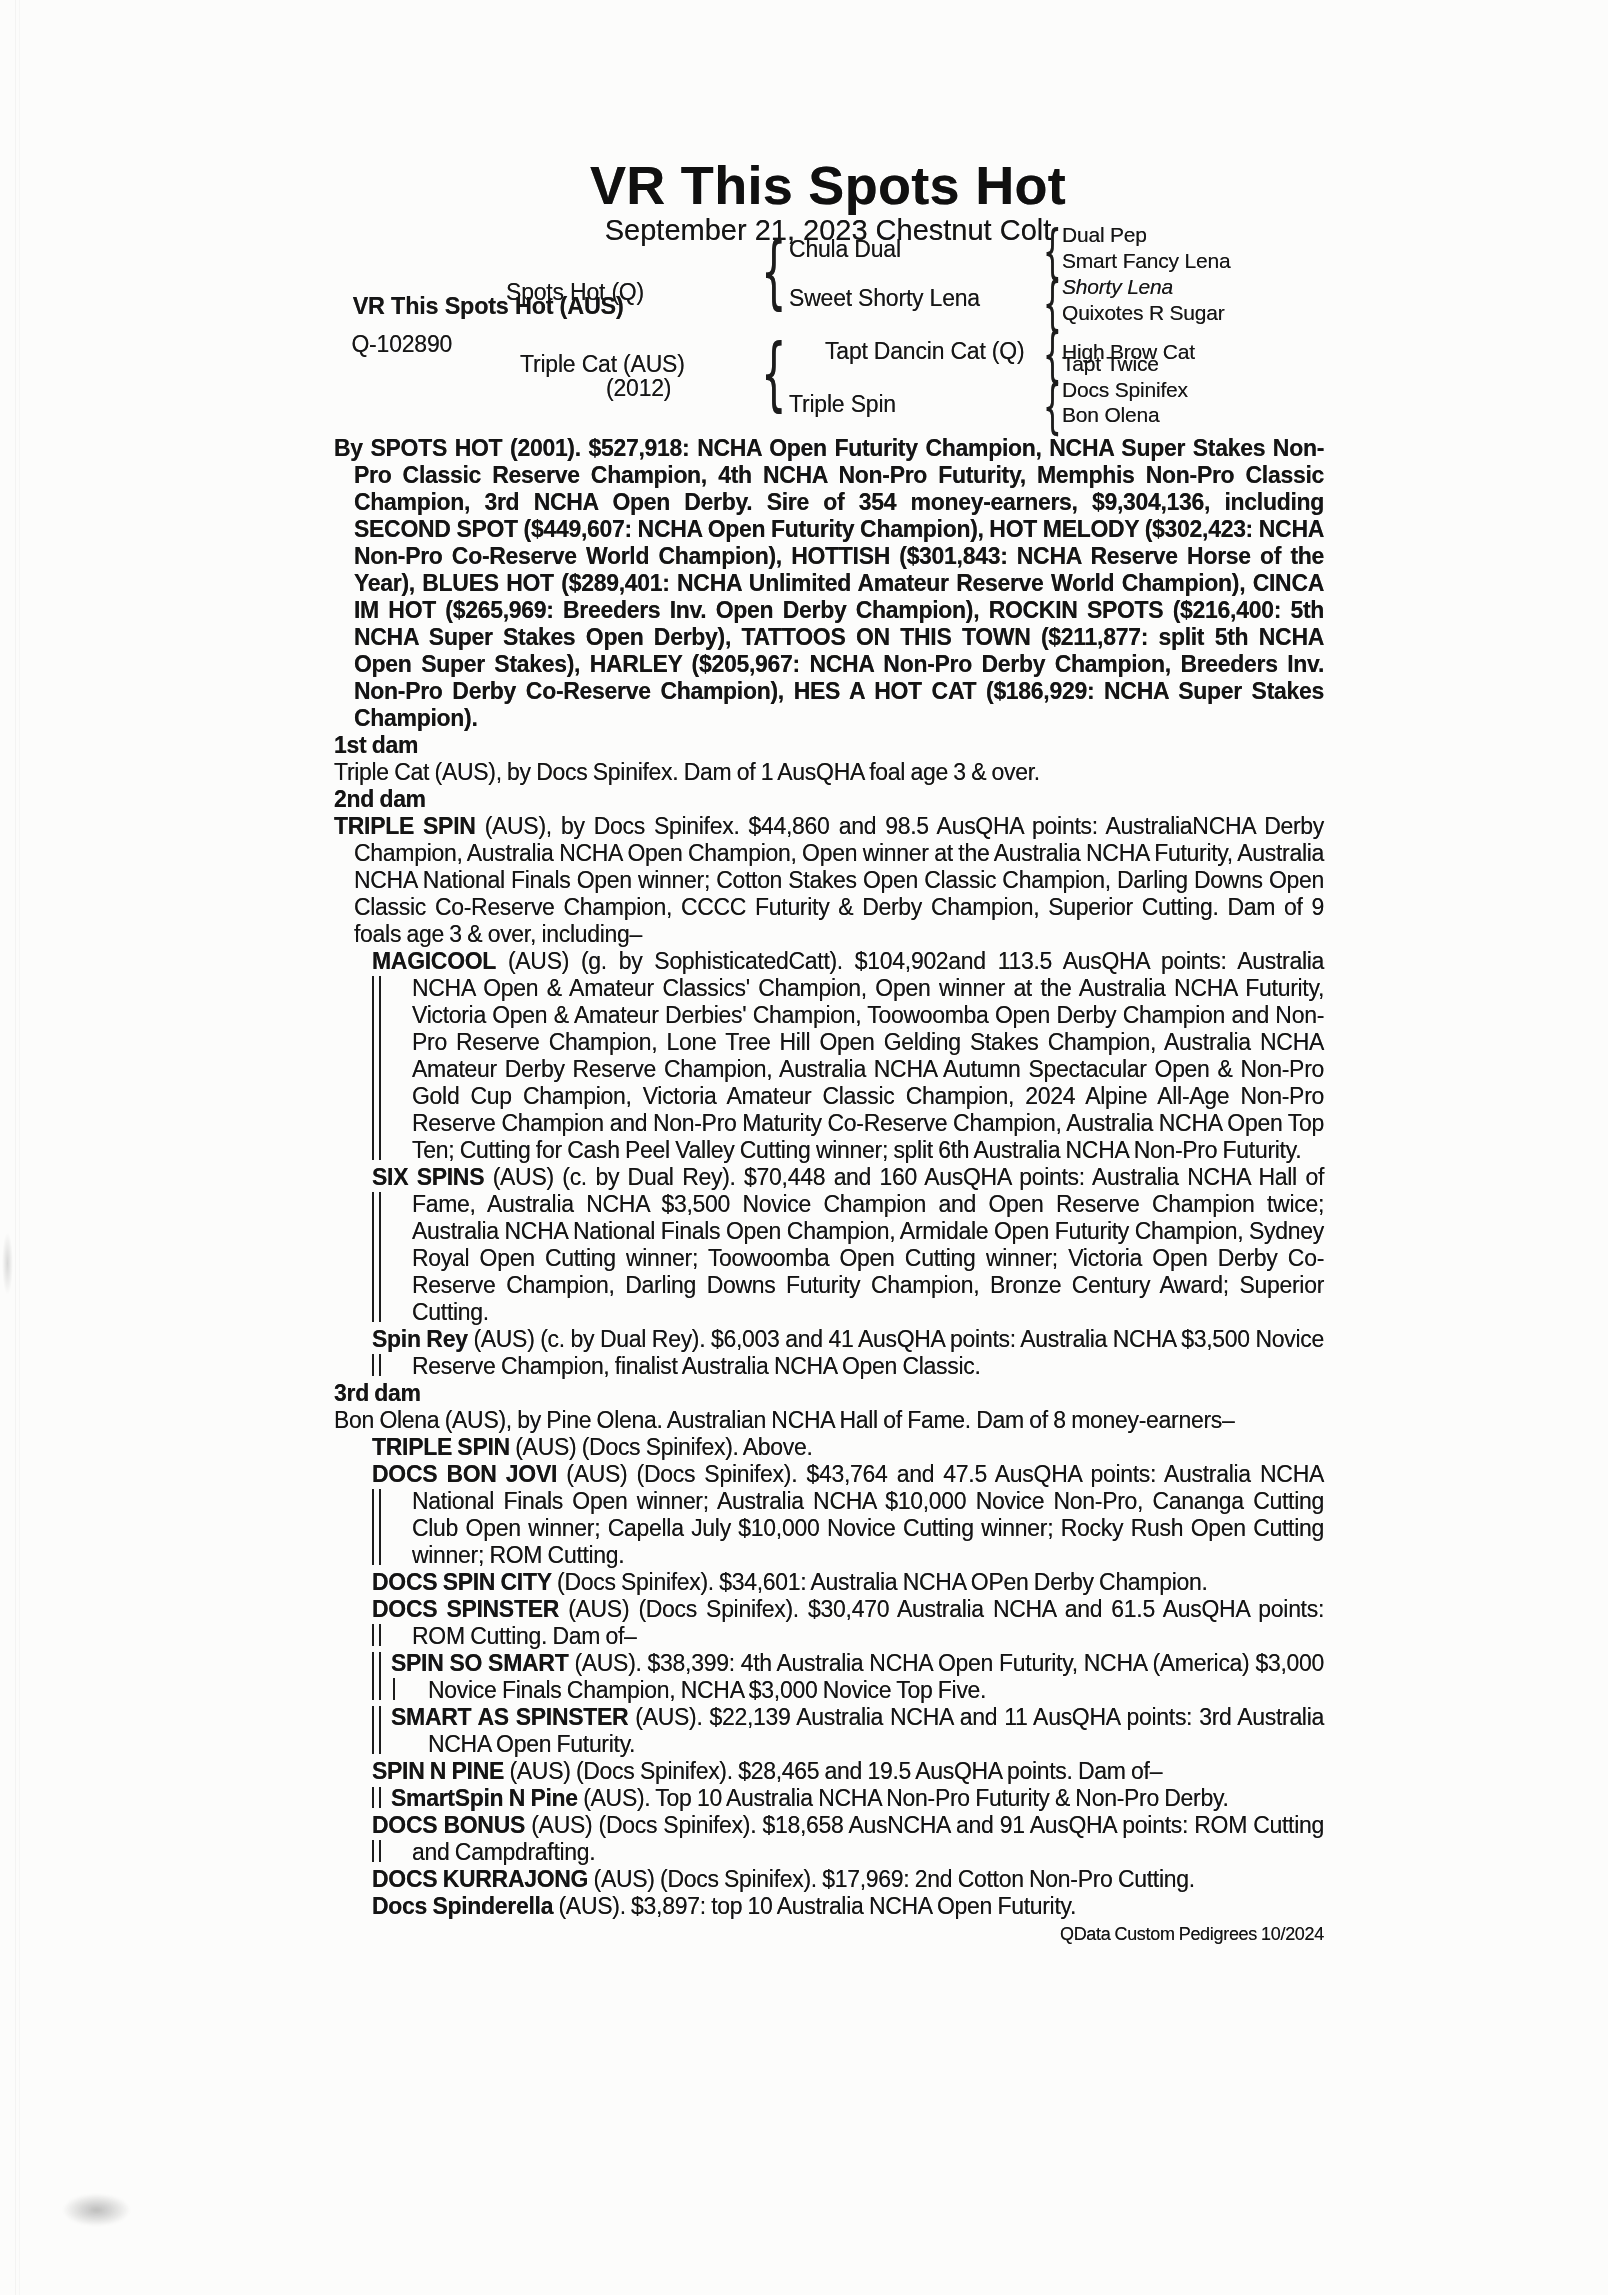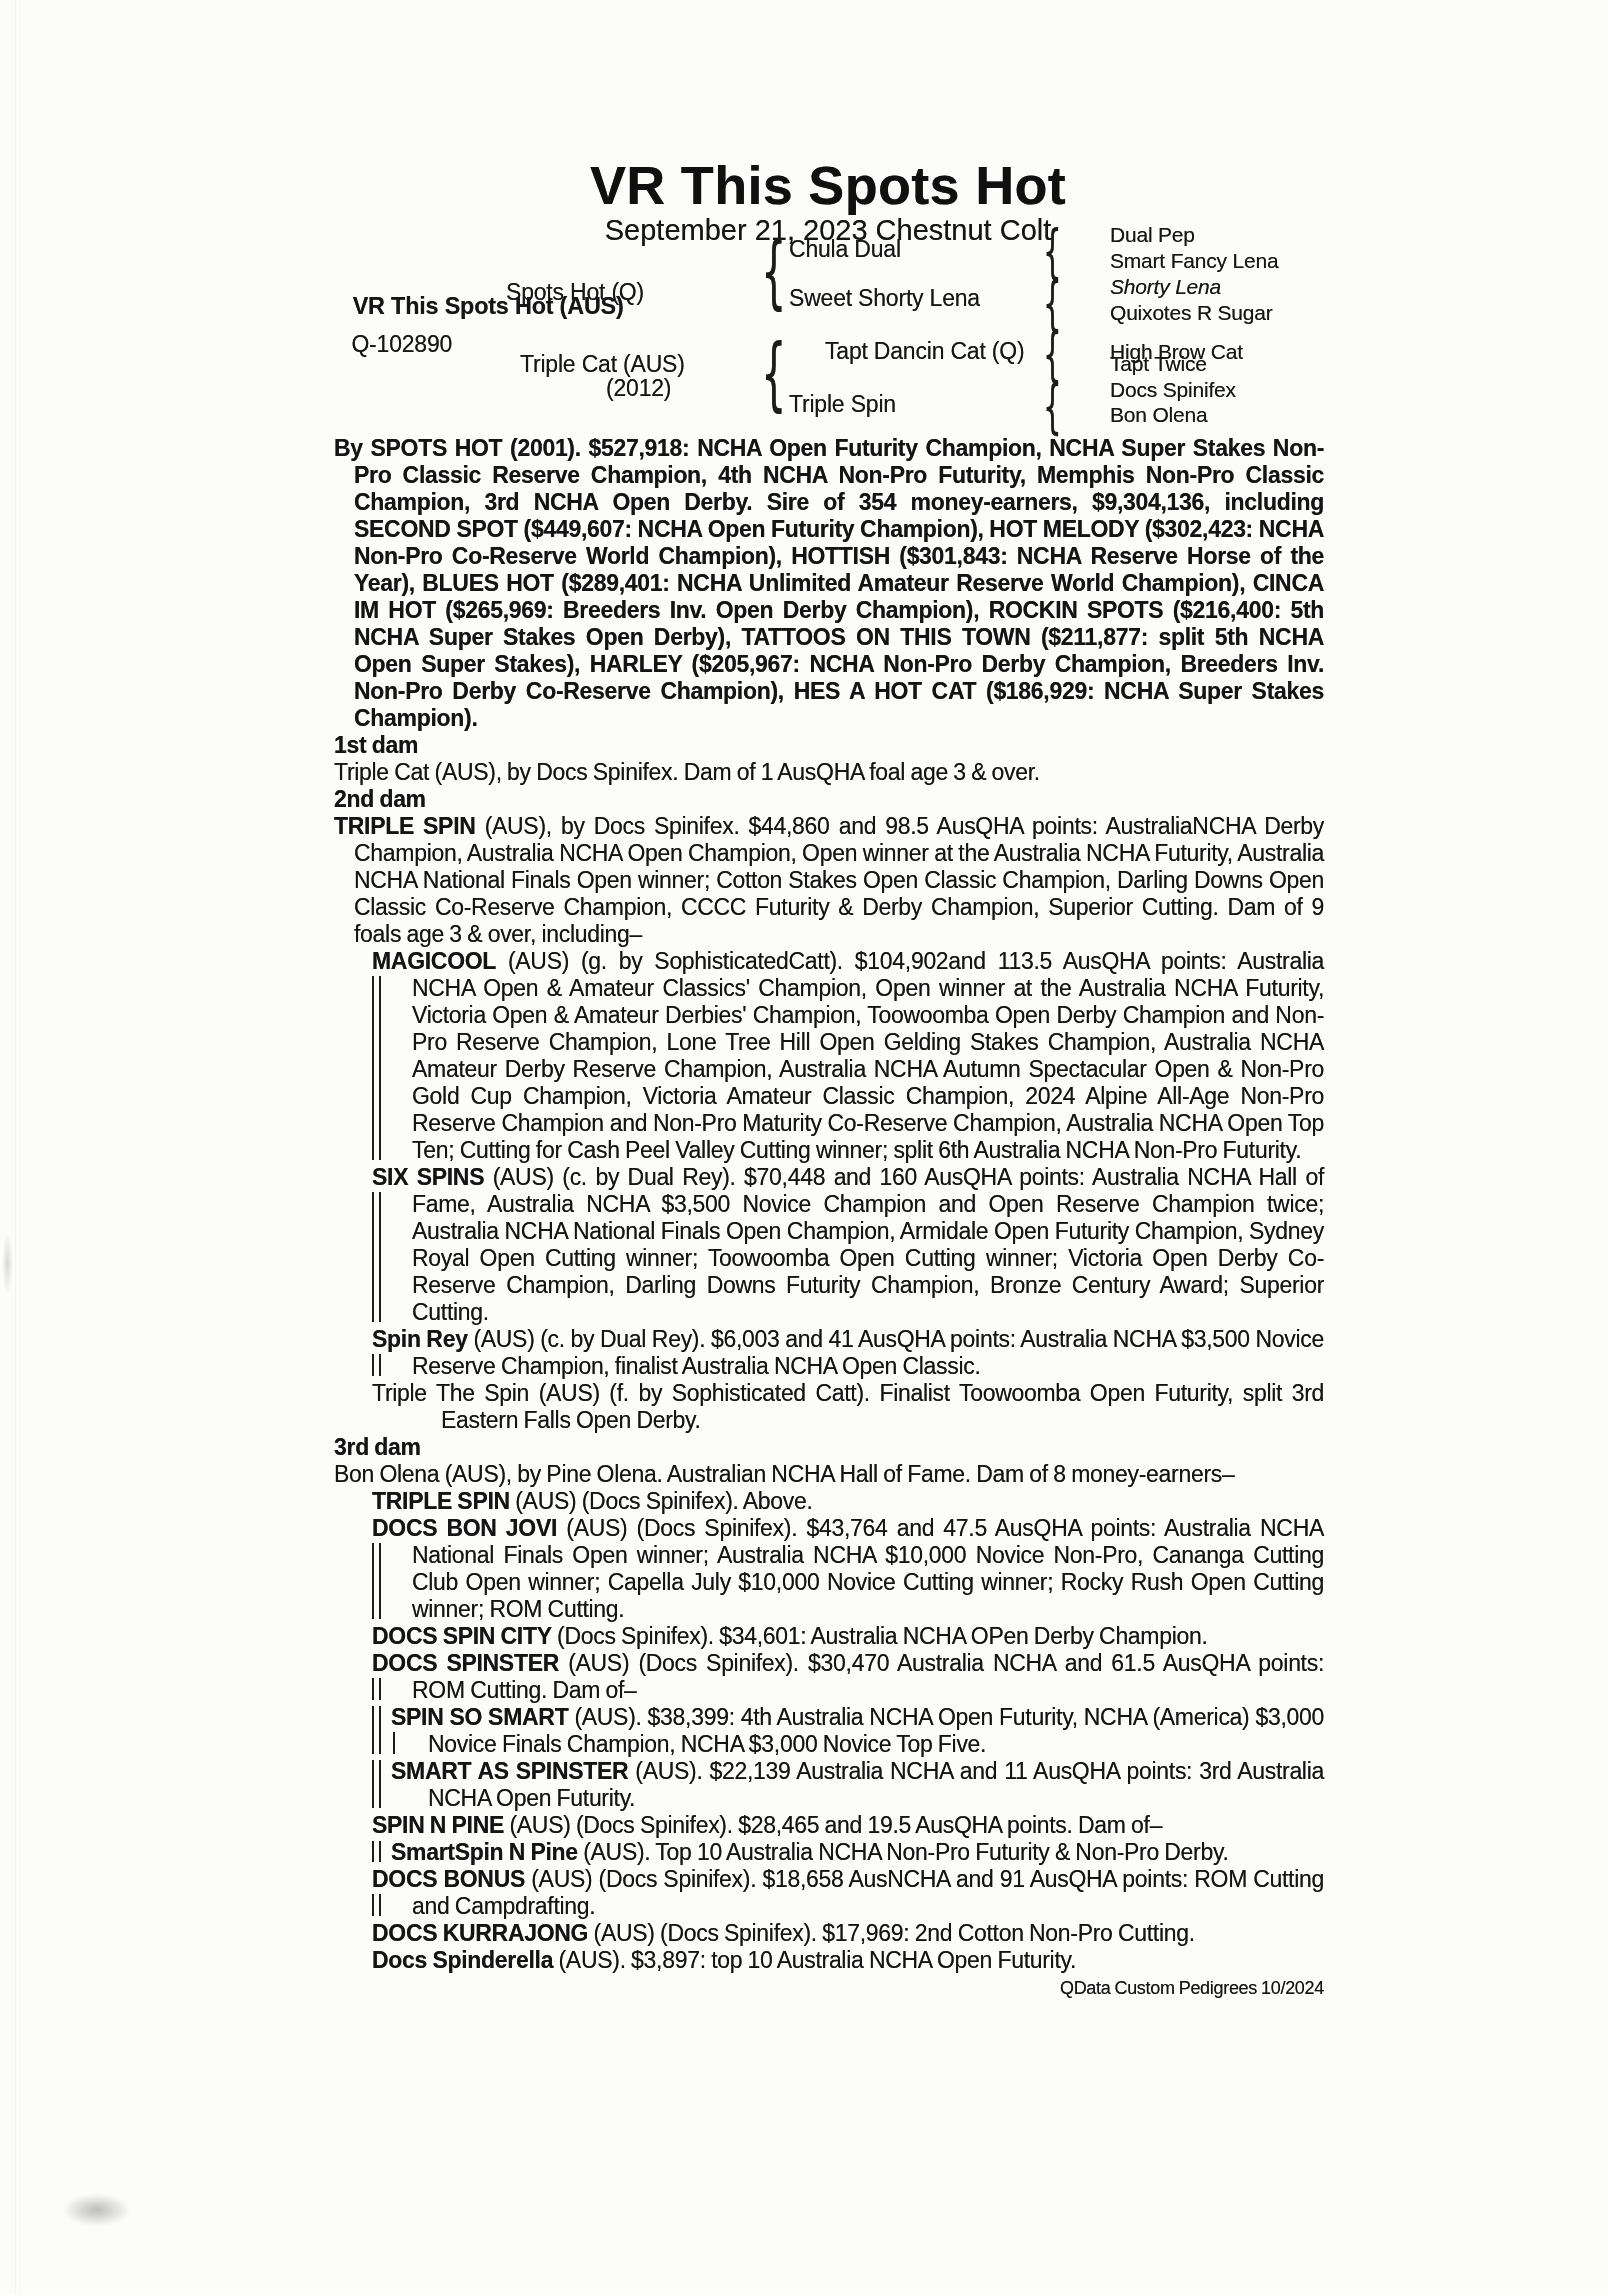--- a/index.html
+++ b/index.html
@@ -19,21 +19,21 @@
   }
   #subtitle{
     position:absolute;left:334px;top:214px;width:988px;
     text-align:center;font-size:29px;color:#151515;
   }
 
   
   #tree{position:absolute;left:334px;top:0;width:1202px;height:468px;font-size:23px;}
   .tnode{position:absolute;white-space:nowrap;letter-spacing:-0.2px;}
   .tnode.subject{font-weight:bold;font-size:23.4px;}
-  .tnode.g4{font-size:21px;margin-left:48px;}
+  .tnode.g4{font-size:21px;}
   .brace{
     position:absolute;color:#1c1c1c;font-weight:400;line-height:1;
     transform-origin:left top;
     font-family:"DejaVu Sans", sans-serif;
   }
   .brace.g3{font-size:80px;transform:scale(0.5,1.0);}
   .brace.g4{font-size:59px;transform:scale(0.5,1.0);}
 
   
   #body{
@@ -116,21 +116,20 @@
 
 <div id="body" class="soft">
     <div class="entry lvl0 allbold"><span class="txt">By SPOTS HOT (2001). $527,918: NCHA Open Futurity Champion, NCHA Super Stakes Non-Pro Classic Reserve Champion, 4th NCHA Non-Pro Futurity, Memphis Non-Pro Classic Champion, 3rd NCHA Open Derby. Sire of 354 money-earners, $9,304,136, including SECOND SPOT ($449,607: NCHA Open Futurity Champion), HOT MELODY ($302,423: NCHA Non-Pro Co-Reserve World Champion), HOTTISH ($301,843: NCHA Reserve Horse of the Year), BLUES HOT ($289,401: NCHA Unlimited Amateur Reserve World Champion), CINCA IM HOT ($265,969: Breeders Inv. Open Derby Champion), ROCKIN SPOTS ($216,400: 5th NCHA Super Stakes Open Derby), TATTOOS ON THIS TOWN ($211,877: split 5th NCHA Open Super Stakes), HARLEY ($205,967: NCHA Non-Pro Derby Champion, Breeders Inv. Non-Pro Derby Co-Reserve Champion), HES A HOT CAT ($186,929: NCHA Super Stakes Champion).</span></div>
     <div class="dam-heading">1st dam</div>
     <div class="entry lvl0"><span class="txt">Triple Cat (AUS), by Docs Spinifex. Dam of 1 AusQHA foal age 3 &amp; over.</span></div>
     <div class="dam-heading">2nd dam</div>
     <div class="entry lvl0"><span class="lead">TRIPLE SPIN</span><span class="txt"> (AUS), by Docs Spinifex. $44,860 and 98.5 AusQHA points: AustraliaNCHA Derby Champion, Australia NCHA Open Champion, Open winner at the Australia NCHA Futurity, Australia NCHA National Finals Open winner; Cotton Stakes Open Classic Champion, Darling Downs Open Classic Co-Reserve Champion, CCCC Futurity &amp; Derby Champion, Superior Cutting. Dam of 9 foals age 3 &amp; over, including–</span></div>
     <div class="entry lvl1"><span class="bars cont"></span><span class="lead">MAGICOOL</span><span class="txt"> (AUS) (g. by SophisticatedCatt). $104,902and 113.5 AusQHA points: Australia NCHA Open &amp; Amateur Classics' Champion, Open winner at the Australia NCHA Futurity, Victoria Open &amp; Amateur Derbies' Champion, Toowoomba Open Derby Champion and Non-Pro Reserve Champion, Lone Tree Hill Open Gelding Stakes Champion, Australia NCHA Amateur Derby Reserve Champion, Australia NCHA Autumn Spectacular Open &amp; Non-Pro Gold Cup Champion, Victoria Amateur Classic Champion, 2024 Alpine All-Age Non-Pro Reserve Champion and Non-Pro Maturity Co-Reserve Champion, Australia NCHA Open Top Ten; Cutting for Cash Peel Valley Cutting winner; split 6th Australia NCHA Non-Pro Futurity.</span></div>
     <div class="entry lvl1"><span class="bars cont"></span><span class="lead">SIX SPINS</span><span class="txt"> (AUS) (c. by Dual Rey). $70,448 and 160 AusQHA points: Australia NCHA Hall of Fame, Australia NCHA $3,500 Novice Champion and Open Reserve Champion twice; Australia NCHA National Finals Open Champion, Armidale Open Futurity Champion, Sydney Royal Open Cutting winner; Toowoomba Open Cutting winner; Victoria Open Derby Co-Reserve Champion, Darling Downs Futurity Champion, Bronze Century Award; Superior Cutting.</span></div>
     <div class="entry lvl1"><span class="bars cont"></span><span class="lead">Spin Rey</span><span class="txt"> (AUS) (c. by Dual Rey). $6,003 and 41 AusQHA points: Australia NCHA $3,500 Novice Reserve Champion, finalist Australia NCHA Open Classic.</span></div>
-    <div class="entry lvl1 deep"><span class="txt">Triple The Spin (AUS) (f. by Sophisticated Catt). Finalist Toowoomba Open Futurity, split 3rd Eastern Falls Open Derby.</span></div>
     <div class="dam-heading">3rd dam</div>
     <div class="entry lvl0"><span class="txt">Bon Olena (AUS), by Pine Olena. Australian NCHA Hall of Fame. Dam of 8 money-earners–</span></div>
     <div class="entry lvl1"><span class="lead">TRIPLE SPIN</span><span class="txt"> (AUS) (Docs Spinifex). Above.</span></div>
     <div class="entry lvl1"><span class="bars cont"></span><span class="lead">DOCS BON JOVI</span><span class="txt"> (AUS) (Docs Spinifex). $43,764 and 47.5 AusQHA points: Australia NCHA National Finals Open winner; Australia NCHA $10,000 Novice Non-Pro, Cananga Cutting Club Open winner; Capella July $10,000 Novice Cutting winner; Rocky Rush Open Cutting winner; ROM Cutting.</span></div>
     <div class="entry lvl1"><span class="lead">DOCS SPIN CITY</span><span class="txt"> (Docs Spinifex). $34,601: Australia NCHA OPen Derby Champion.</span></div>
     <div class="entry lvl1"><span class="bars cont"></span><span class="lead">DOCS SPINSTER</span><span class="txt"> (AUS) (Docs Spinifex). $30,470 Australia NCHA and 61.5 AusQHA points: ROM Cutting. Dam of–</span></div>
     <div class="entry lvl2"><span class="bars all"></span><span class="innerbar"></span><span class="lead">SPIN SO SMART</span><span class="txt"> (AUS). $38,399: 4th Australia NCHA Open Futurity, NCHA (America) $3,000 Novice Finals Champion, NCHA $3,000 Novice Top Five.</span></div>
     <div class="entry lvl2"><span class="bars all"></span><span class="lead">SMART AS SPINSTER</span><span class="txt"> (AUS). $22,139 Australia NCHA and 11 AusQHA points: 3rd Australia NCHA Open Futurity.</span></div>
     <div class="entry lvl1"><span class="lead">SPIN N PINE</span><span class="txt"> (AUS) (Docs Spinifex). $28,465 and 19.5 AusQHA points. Dam of–</span></div>
     <div class="entry lvl2"><span class="bars all"></span><span class="lead">SmartSpin N Pine</span><span class="txt"> (AUS). Top 10 Australia NCHA Non-Pro Futurity &amp; Non-Pro Derby.</span></div>

